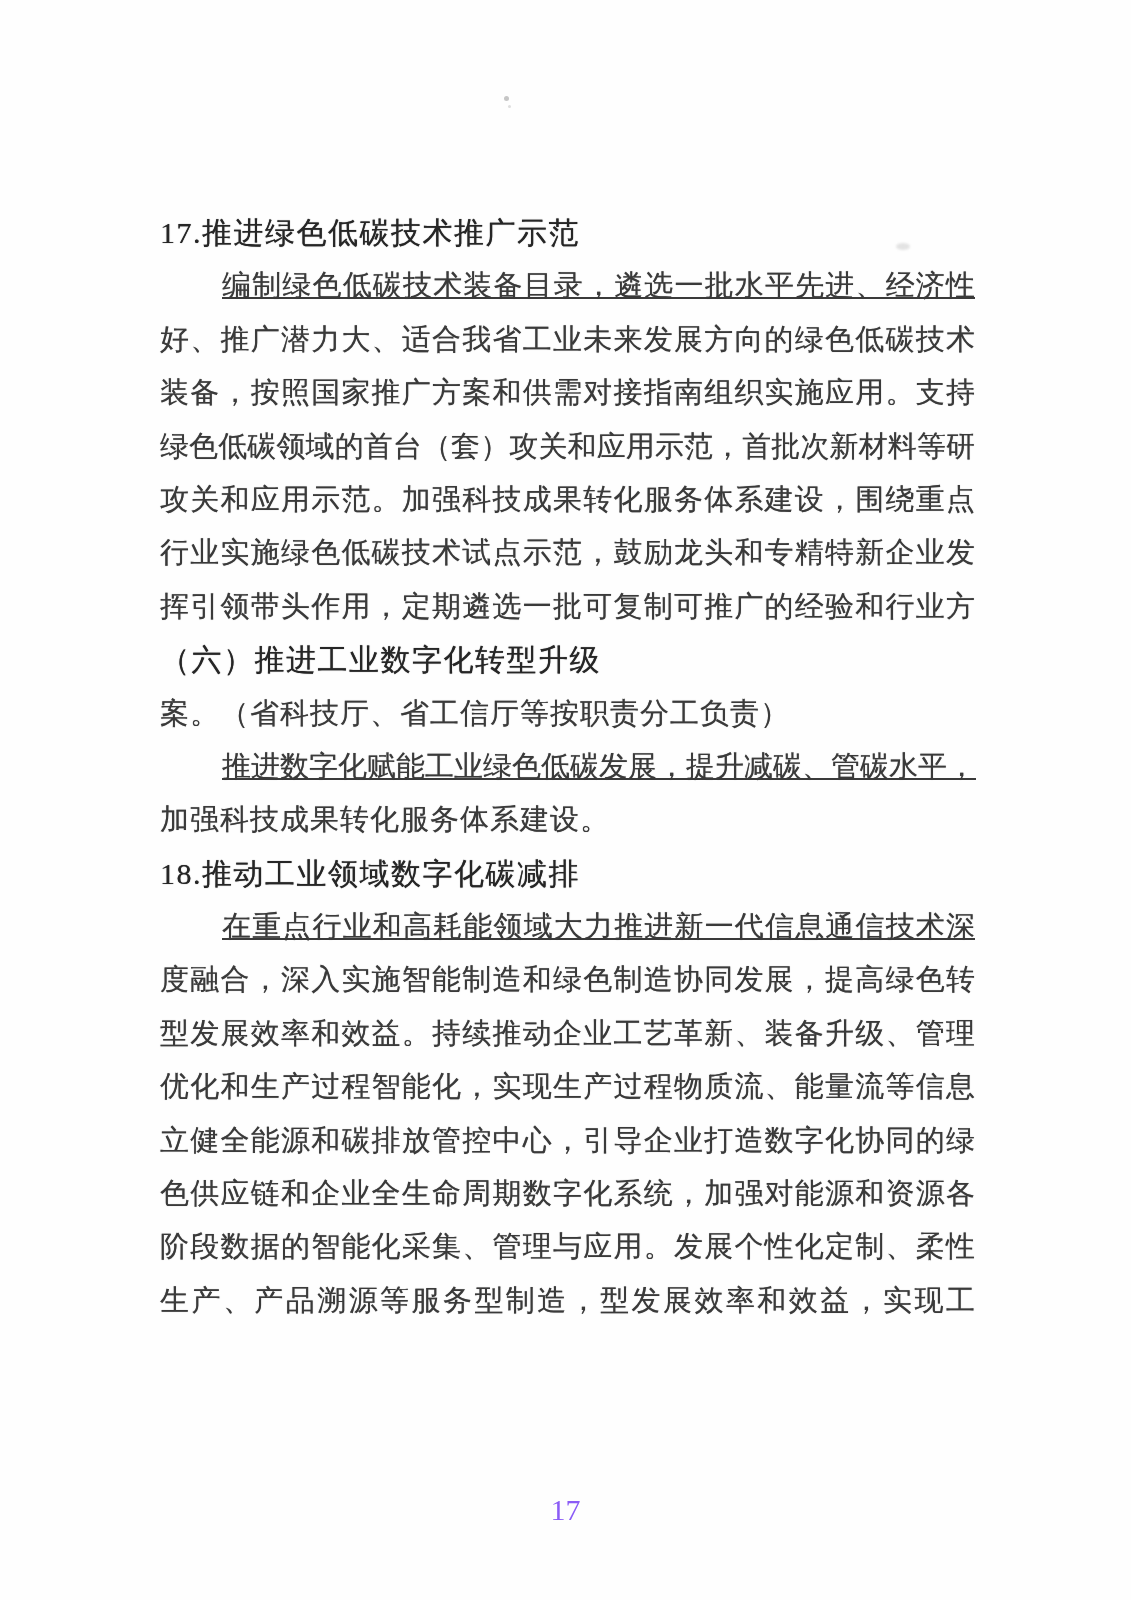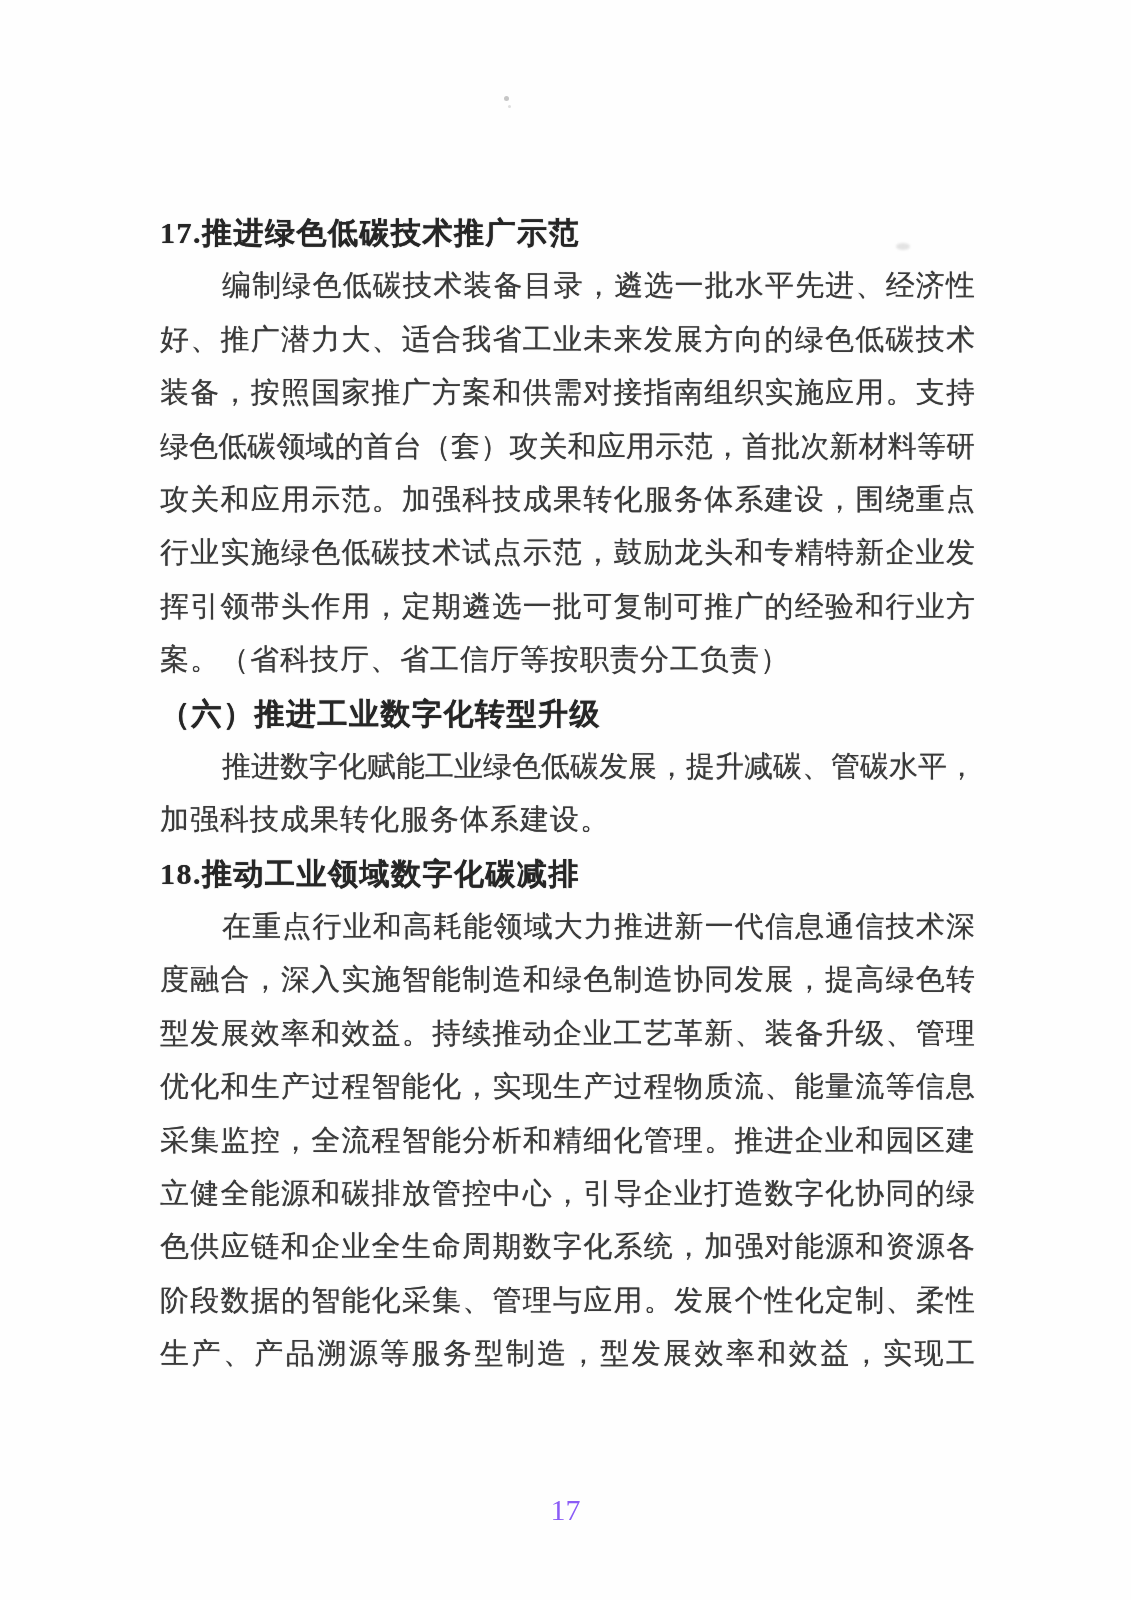--- a/index.html
+++ b/index.html
@@ -28,28 +28,29 @@
     color: #3a3a3a;
     text-align: justify;
     text-align-last: justify;
     text-justify: inter-character;
     text-shadow: 0 0 0.7px rgba(70,70,70,0.75);
     white-space: nowrap;
   }
   .line.indent {
     padding-left: 62px;
     width: 753px;
+    text-decoration: underline;
   }
   .line.left {
     text-align: left;
     text-align-last: left;
     letter-spacing: 1px;
   }
   .line.heading {
-    font-weight: bold;
+    font-weight: normal;
     font-size: 30px;
     color: #262626;
     text-align: center;
     text-align-last: left;
     letter-spacing: 1.5px;
     text-shadow: 0 0 0.8px rgba(35,35,35,0.9);
   }
   .pagenum {
     position: absolute;
     top: 1490px;
@@ -92,30 +93,29 @@
 
   <div class="content">
     <div class="line heading">17.推进绿色低碳技术推广示范</div>
     <div class="line indent">编制绿色低碳技术装备目录，遴选一批水平先进、经济性</div>
     <div class="line">好、推广潜力大、适合我省工业未来发展方向的绿色低碳技术</div>
     <div class="line">装备，按照国家推广方案和供需对接指南组织实施应用。支持</div>
     <div class="line">绿色低碳领域的首台（套）攻关和应用示范，首批次新材料等研</div>
     <div class="line">攻关和应用示范。加强科技成果转化服务体系建设，围绕重点</div>
     <div class="line">行业实施绿色低碳技术试点示范，鼓励龙头和专精特新企业发</div>
     <div class="line">挥引领带头作用，定期遴选一批可复制可推广的经验和行业方</div>
+    <div class="line heading">（六）推进工业数字化转型升级</div>
     <div class="line left">案。（省科技厅、省工信厅等按职责分工负责）</div>
-    <div class="line heading">（六）推进工业数字化转型升级</div>
     <div class="line indent">推进数字化赋能工业绿色低碳发展，提升减碳、管碳水平，</div>
     <div class="line left">加强科技成果转化服务体系建设。</div>
     <div class="line heading">18.推动工业领域数字化碳减排</div>
     <div class="line indent">在重点行业和高耗能领域大力推进新一代信息通信技术深</div>
     <div class="line">度融合，深入实施智能制造和绿色制造协同发展，提高绿色转</div>
     <div class="line">型发展效率和效益。持续推动企业工艺革新、装备升级、管理</div>
     <div class="line">优化和生产过程智能化，实现生产过程物质流、能量流等信息</div>
-    <div class="line">采集监控，全流程智能分析和精细化管理。推进企业和园区建</div>
     <div class="line">立健全能源和碳排放管控中心，引导企业打造数字化协同的绿</div>
     <div class="line">色供应链和企业全生命周期数字化系统，加强对能源和资源各</div>
     <div class="line">阶段数据的智能化采集、管理与应用。发展个性化定制、柔性</div>
     <div class="line">生产、产品溯源等服务型制造，型发展效率和效益，实现工</div>
   </div>
 
   <div class="pagenum">17</div>
 </div>
 
 </body></html>

